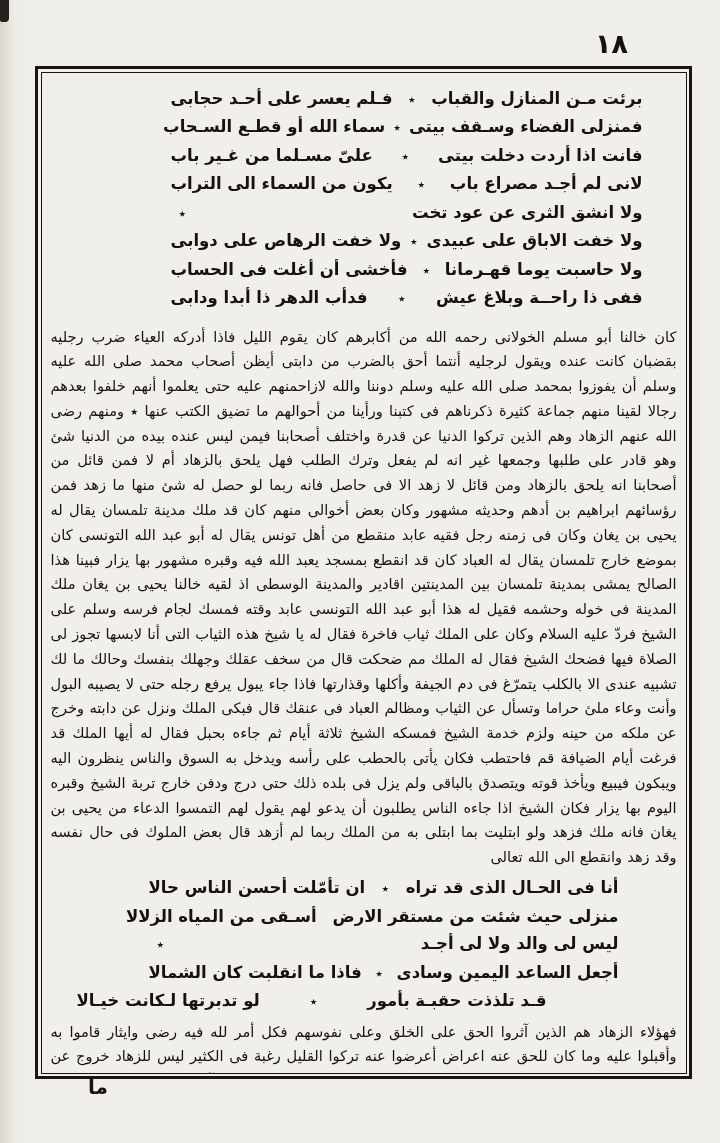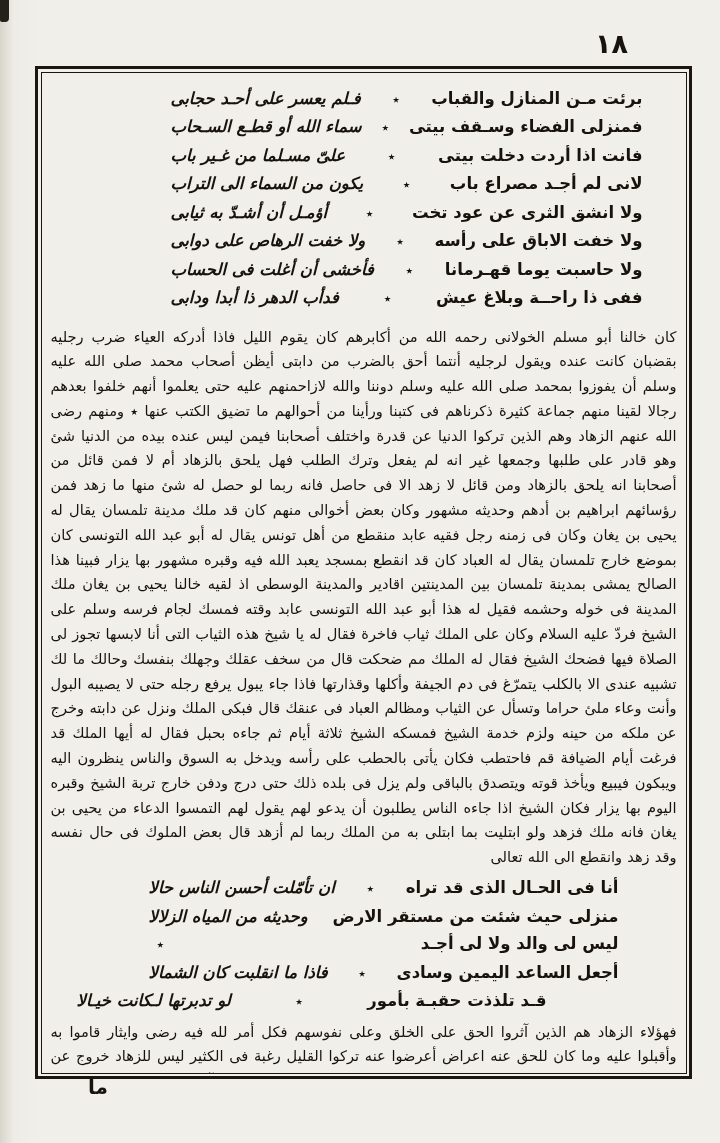--- a/index.html
+++ b/index.html
@@ -50,21 +50,21 @@
     margin: 0 34px 0 auto;
   }
   .verse {
     display: flex;
     justify-content: space-between;
     align-items: baseline;
     line-height: 27.5px;
     white-space: nowrap;
   }
   .hem-r { text-align: center; }
-  .hem-l { text-align: left; font-style: italic; }
+  .hem-l { text-align: left; }
   .star { padding: 0 8px; font-size: 14px; }
   .poem-middle {
     width: 470px;
     margin: 4px 58px 2px auto;
   }
   .poem-middle .verse.shifted { transform: translateX(-72px); }
   .prose {
     font-size: 14.6px;
     line-height: 24.8px;
     text-align: justify;
@@ -106,24 +106,23 @@
         <span class="hem-l">علىّ مسـلما من غـير باب</span>
       </div>
       <div class="verse">
         <span class="hem-r">لانى لم أجـد مصراع باب</span>
         <span class="star">٭</span>
         <span class="hem-l">يكون من السماء الى التراب</span>
       </div>
       <div class="verse">
         <span class="hem-r">ولا انشق الثرى عن عود تخت</span>
         <span class="star">٭</span>
-        <span class="hem-l">أؤمـل أن أشـدّ به ثيابى</span>
       </div>
       <div class="verse">
-        <span class="hem-r">ولا خفت الاباق على رأسه</span>
+        <span class="hem-r">ولا خفت الاباق على عبيدى</span>
         <span class="star">٭</span>
         <span class="hem-l">ولا خفت الرهاص على دوابى</span>
       </div>
       <div class="verse">
         <span class="hem-r">ولا حاسبت يوما قهـرمانا</span>
         <span class="star">٭</span>
         <span class="hem-l">فأخشى أن أغلت فى الحساب</span>
       </div>
       <div class="verse">
         <span class="hem-r">ففى ذا راحــة وبلاغ عيش</span>
@@ -136,21 +135,21 @@
 
     <div class="poem poem-middle">
       <div class="verse">
         <span class="hem-r">أنا فى الحـال الذى قد تراه</span>
         <span class="star">٭</span>
         <span class="hem-l">ان تأمّلت أحسن الناس حالا</span>
       </div>
       <div class="verse">
         <span class="hem-r">منزلى حيث شئت من مستقر الارض</span>
         <span class="star"></span>
-        <span class="hem-l">وحديثه من المياه الزلالا</span>
+        <span class="hem-l">أسـقى من المياه الزلالا</span>
       </div>
       <div class="verse">
         <span class="hem-r">ليس لى والد ولا لى أجـد</span>
         <span class="star">٭</span>
       </div>
       <div class="verse">
         <span class="hem-r">أجعل الساعد اليمين وسادى</span>
         <span class="star">٭</span>
         <span class="hem-l">فاذا ما انقلبت كان الشمالا</span>
       </div>

